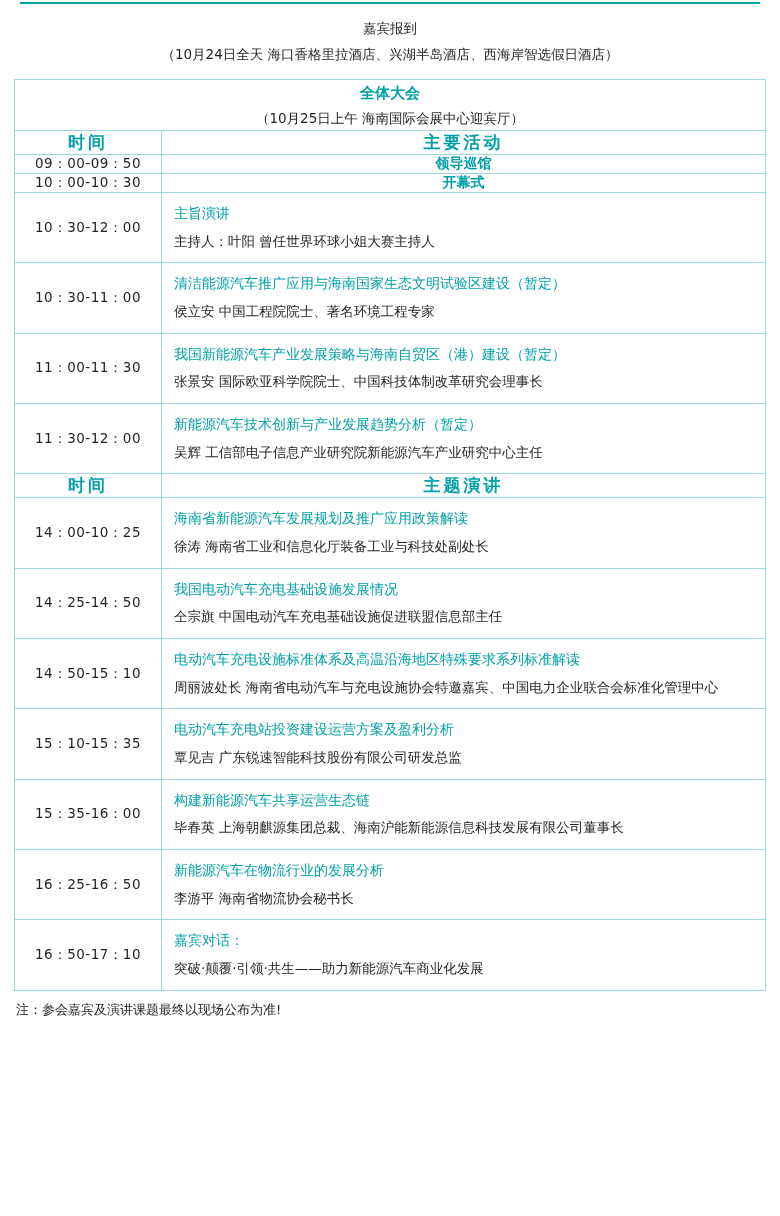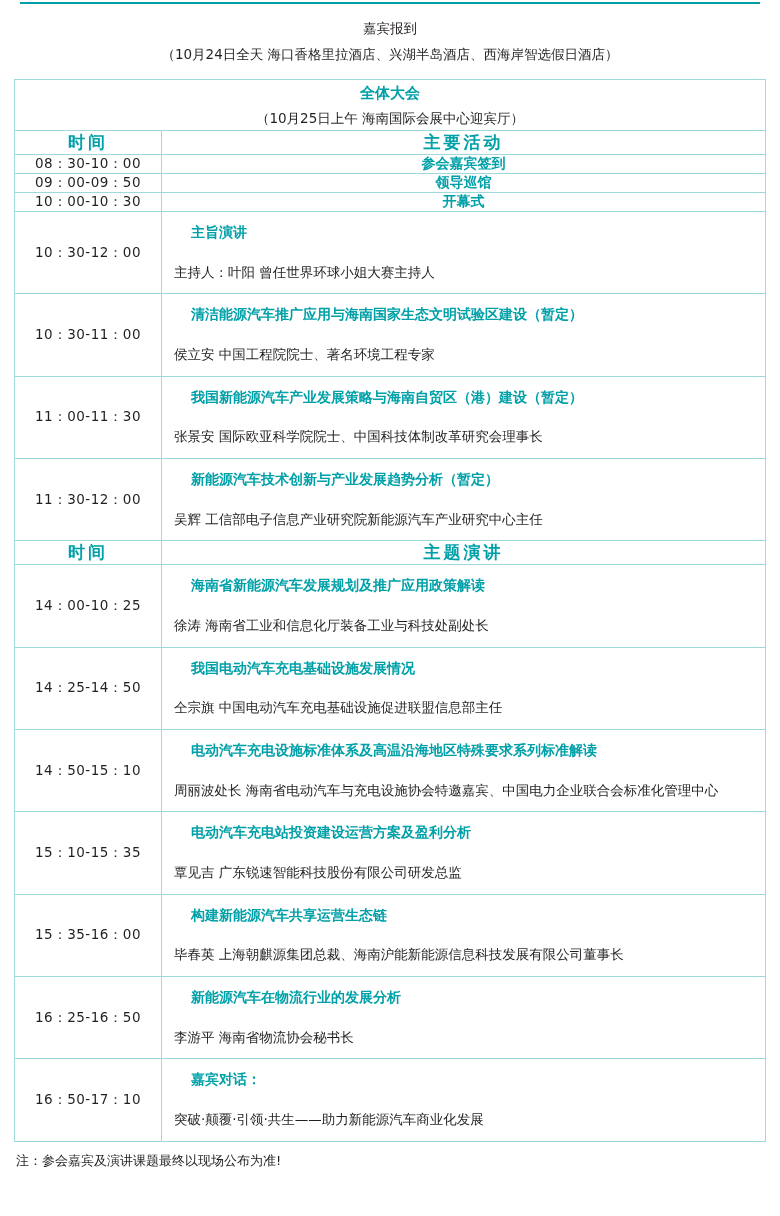--- a/index.html
+++ b/index.html
@@ -98,30 +98,29 @@
     color: #00a0a8;
     font-weight: bold;
     font-size: 14px;
     padding: 12px 6px;
   }
   .evt-block {
     padding: 9px 12px 10px 12px;
   }
   .evt-topic {
     color: #00a0a8;
-    font-weight: bold;
+    font-weight: normal;
     font-size: 14px;
     line-height: 1.6;
-    margin-left: 17px;
   }
   .evt-speaker {
     color: #231f20;
     font-size: 13.5px;
     line-height: 1.7;
-    margin-top: 17px;
+    margin-top: 5px;
   }
   .footnote {
     font-size: 13px;
     color: #231f20;
     padding: 10px 2px 4px 2px;
   }
 </style>
 </head>
 <body>
 
@@ -146,24 +145,20 @@
           <div class="banner-sub">（10月25日上午  海南国际会展中心迎宾厅）</div>
         </td>
       </tr>
 
       <tr>
         <td class="header-cell">时间</td>
         <td class="header-cell">主要活动</td>
       </tr>
 
       <tr>
-        <td class="time-cell">08：30-10：00</td>
-        <td class="evt-center">参会嘉宾签到</td>
-      </tr>
-      <tr>
         <td class="time-cell">09：00-09：50</td>
         <td class="evt-center">领导巡馆</td>
       </tr>
       <tr>
         <td class="time-cell">10：00-10：30</td>
         <td class="evt-center">开幕式</td>
       </tr>
 
       <tr>
         <td class="time-cell">10：30-12：00</td>

